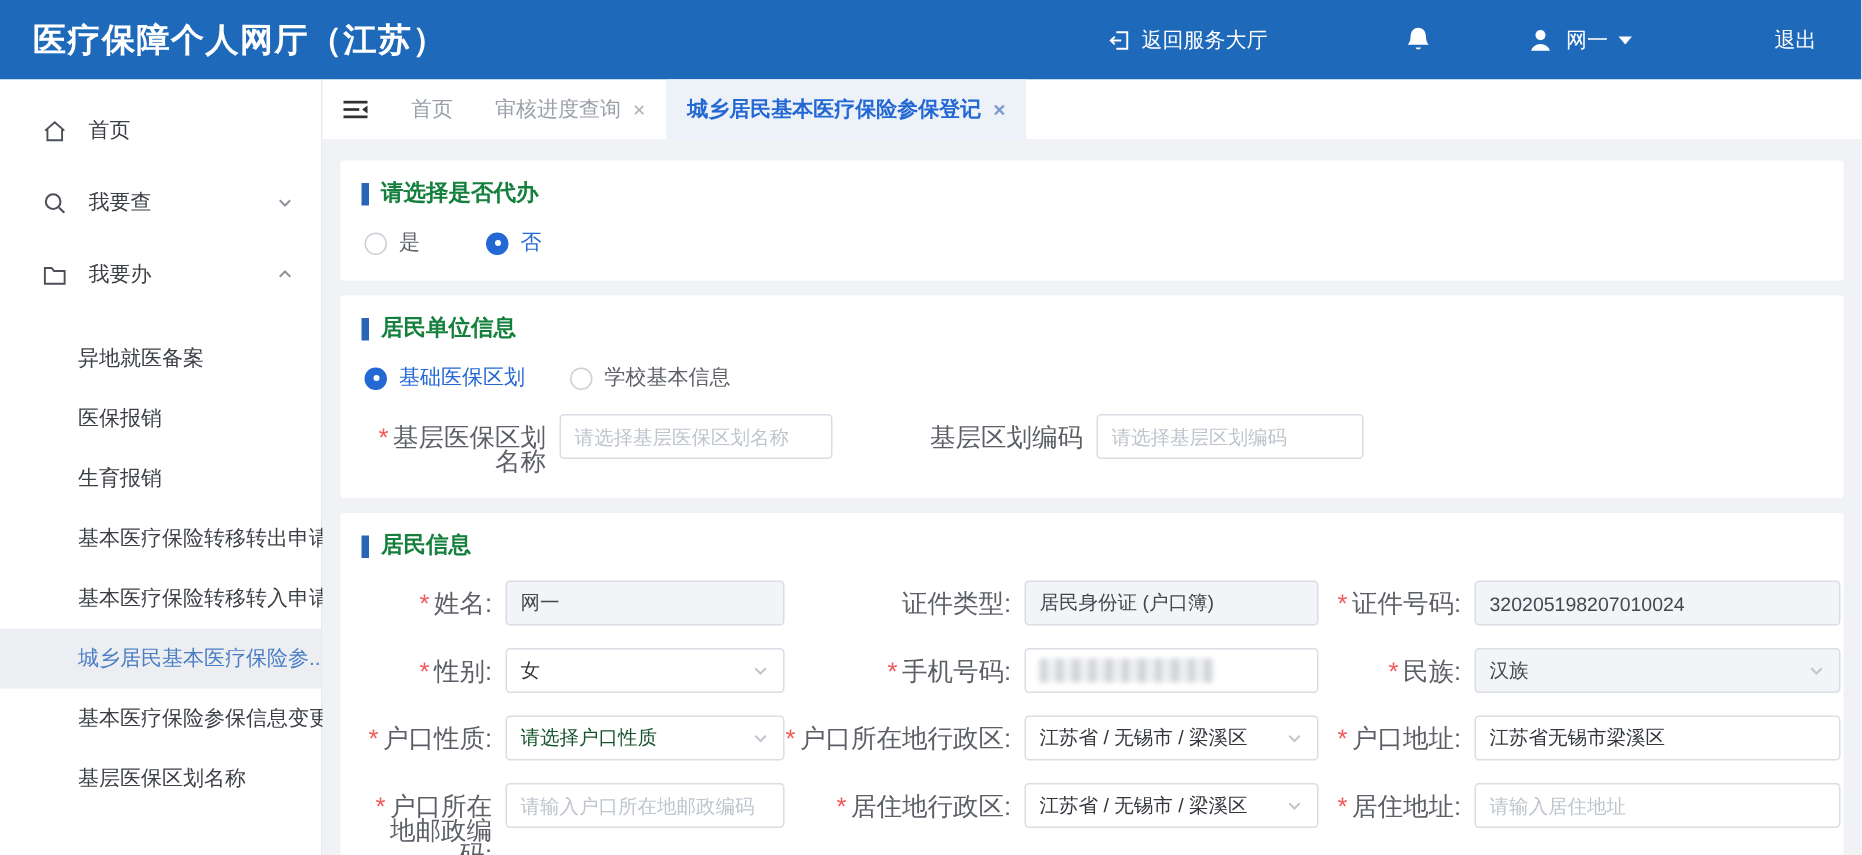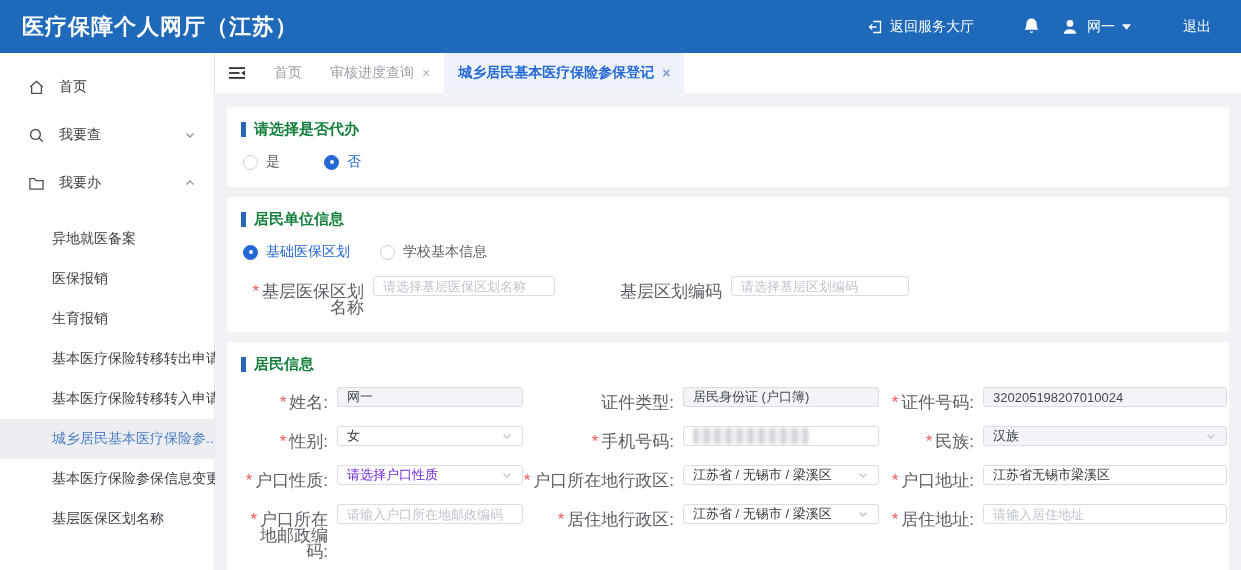--- a/index.html
+++ b/index.html
@@ -8,21 +8,21 @@
     --section-marker:#2a66b8;
     --required:#f25a5a;
   }
   *{margin:0;padding:0;box-sizing:border-box;}
   body{font-family:"Liberation Sans","DejaVu Sans",sans-serif;background:#fff;}
   .app{width:1241px;height:570px;background:#f0f2f5;overflow:hidden;display:flex;flex-direction:column;position:relative;}
 
   
   .header{height:53px;background:var(--header-bg);flex-shrink:0;display:flex;align-items:center;color:#fff;}
   .header-title{font-size:22px;font-weight:bold;margin-left:22px;letter-spacing:1px;}
-  .header-right{margin-left:auto;display:flex;align-items:center;margin-right:16px;font-size:14px;}
+  .header-right{margin-left:auto;display:flex;align-items:center;margin-right:16px;font-size:14px;gap:43px;}
   .hbtn{display:flex;align-items:center;cursor:pointer;}
   .return-hall{margin-right:48px;}
   .return-hall .txt{margin-left:7px;}
   .bell-wrap{margin-right:20px;}
   .user-menu{display:flex;align-items:center;margin-right:52px;}
   .user-menu .uname{margin:0 7px 0 8px;}
   .logout{margin-right:14px;}
 
   
   .bodywrap{flex:1;display:flex;min-height:0;}
@@ -56,26 +56,26 @@
   .radio{width:15px;height:15px;border-radius:50%;border:1px solid #ccd0d6;background:#fff;margin-right:8px;position:relative;flex-shrink:0;}
   .radio.checked{background:var(--primary);border-color:var(--primary);}
   .radio.checked::after{content:"";position:absolute;left:4.5px;top:4.5px;width:4px;height:4px;border-radius:50%;background:#fff;}
   .radio-item.checked{color:var(--primary);}
 
   
   .form-row{display:flex;align-items:flex-start;margin-top:15px;}
   .cell{display:flex;align-items:flex-start;}
   .lbl{font-size:17px;color:#5c6066;text-align:right;padding-right:9px;padding-top:8px;line-height:16px;}
   .star{color:var(--required);margin-right:3px;}
-  .box{height:20px;border:1px solid #d9dde4;border-radius:3px;background:#fff;font-size:13px;color:#33373d;padding:0 9px;display:flex;align-items:center;}
+  .box{height:30px;border:1px solid #d9dde4;border-radius:3px;background:#fff;font-size:13px;color:#33373d;padding:0 9px;display:flex;align-items:center;}
   input.box{outline:none;}
   input.box::placeholder{color:#bfc5cd;}
   .box.dis{background:#f2f4f7;color:#44484e;}
   .sel .val{flex:1;white-space:nowrap;overflow:hidden;}
-  .sel .val.ph{color:#6d28d9;}
+  .sel .val.ph{color:#14532d;}
   .sel .schev{margin-left:6px;display:flex;flex-shrink:0;}
   .masked{width:116px;height:16px;border-radius:2px;background:repeating-linear-gradient(90deg,#c7cacf 0 5px,#e9ebee 5px 11px);filter:blur(1.6px);opacity:.8;}
 
   .c1 .lbl{width:96px;} .c1 .box{width:186px;}
   .c2 .lbl{width:160px;} .c2 .box{width:196px;}
   .c3 .lbl{width:104px;} .c3 .box{width:244px;}
   .cu1 .lbl{width:132px;} .cu1 .box{width:182px;}
   .cu2{margin-left:34px;} .cu2 .lbl{width:142px;} .cu2 .box{width:178px;}
   .unit-radios .radio-item{margin-right:30px;align-items:center;}
 </style>

